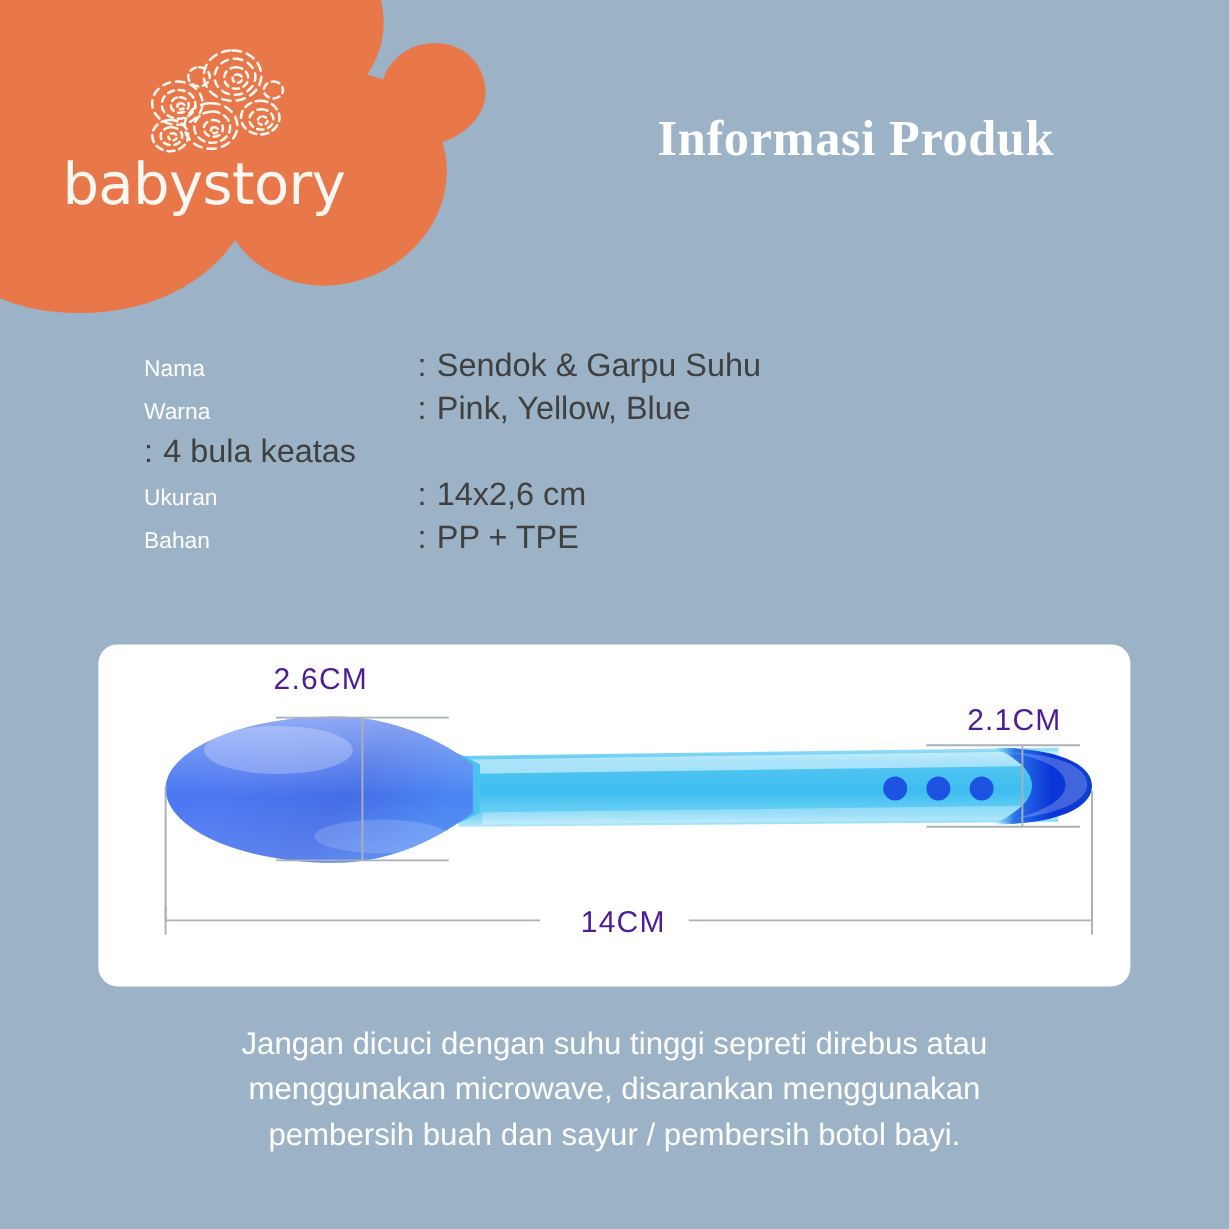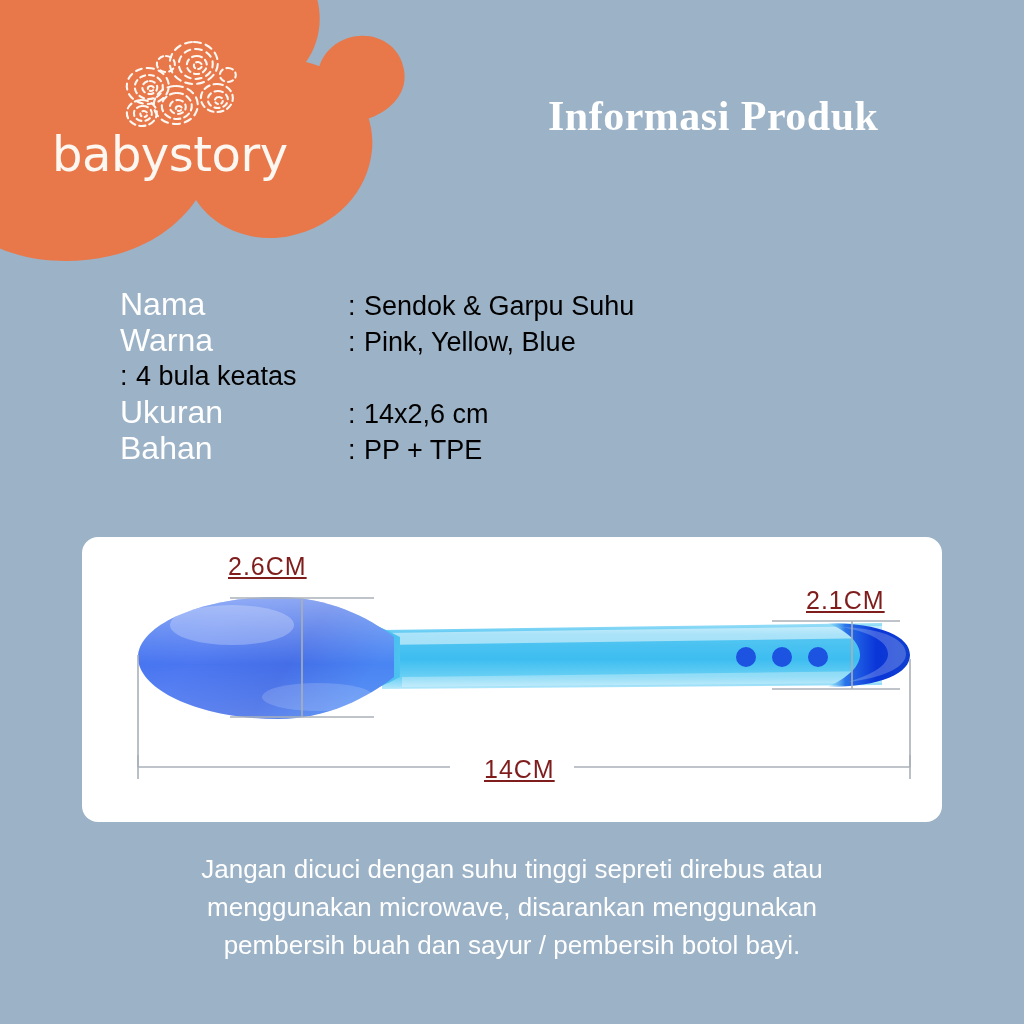--- a/index.html
+++ b/index.html
@@ -33,47 +33,46 @@
     font-family:"Liberation Serif", serif;
     font-size:42px;font-weight:700;letter-spacing:0.5px;
     white-space:nowrap;
   }
 
   
   .specs{position:absolute;left:120px;top:286px;width:800px;}
   .spec-row{display:flex;align-items:baseline;height:36px;}
   .spec-label{
     width:228px;flex:0 0 228px;
-    color:#ffffff;font-size:32px;line-height:36px;
+    color:#ffffff;font-size:19px;line-height:36px;
     font-family:"Liberation Sans", sans-serif;
   }
   .spec-value{
-    color:#000000;font-size:27px;line-height:36px;
+    color:#404040;font-size:27px;line-height:36px;
     font-family:"Liberation Sans", sans-serif;
     white-space:nowrap;
   }
   .spec-colon{display:inline-block;width:16px;}
 
   
   .card{
     position:absolute;left:82px;top:537px;
     width:860px;height:285px;
     background:#ffffff;border-radius:16px;
     overflow:hidden;
   }
   .card-inner{position:absolute;inset:0;}
   .card-inner svg{display:block;}
 
   .dim-label{
     position:absolute;
-    color:#7f1d1d;
+    color:#4c1d95;
     font-family:"Liberation Sans", sans-serif;
     font-size:25px;letter-spacing:1px;
     white-space:nowrap;
-    text-decoration:underline;
   }
   .dim-26{left:228px;top:552px;}
   .dim-21{left:769px;top:586px;margin-left:37px;}
   .dim-14{left:484px;top:755px;}
 
   
   .caption{
     position:absolute;left:112px;top:850px;width:800px;
     color:#ffffff;text-align:center;
     font-family:"Liberation Sans", sans-serif;

